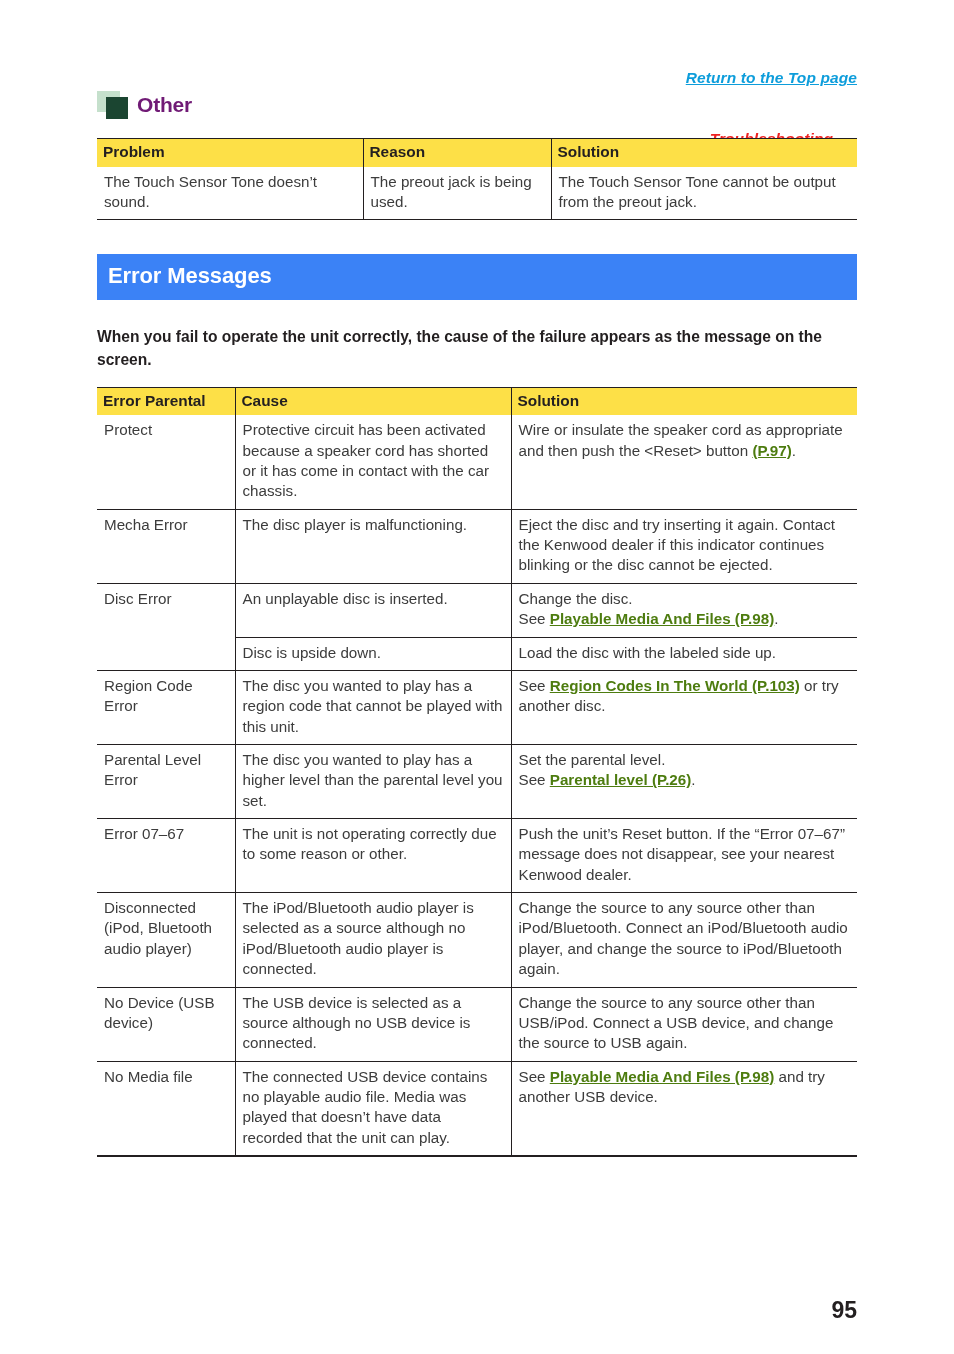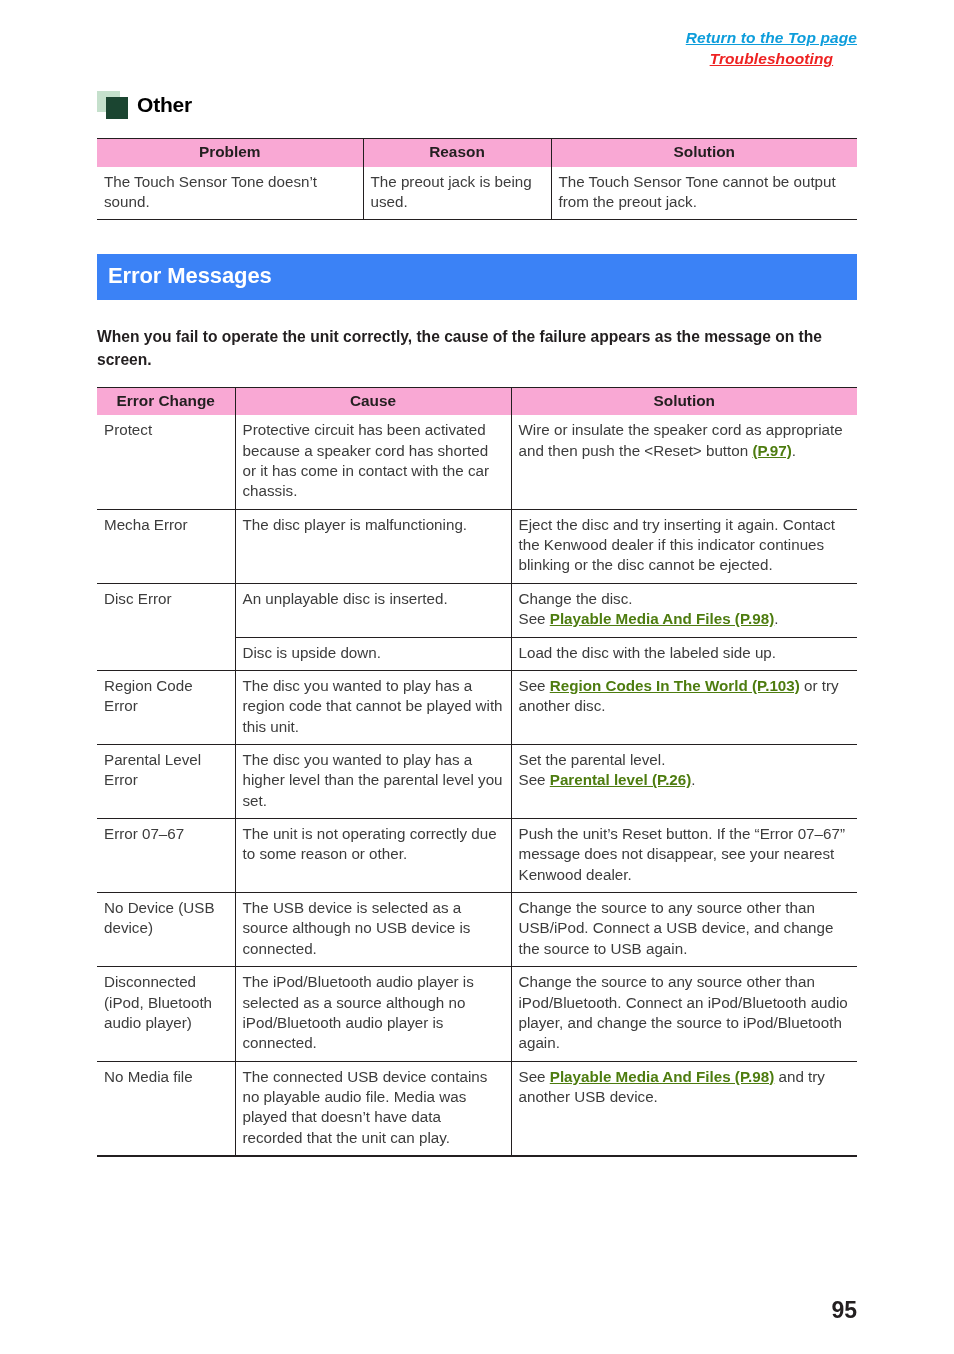--- a/index.html
+++ b/index.html
@@ -30,20 +30,21 @@
     right: 97px;
     text-align: right;
     line-height: 1.35;
   }
   .toplink {
     display: block;
     font-weight: bold;
     font-style: italic;
     font-size: 15.5px;
     letter-spacing: 0.1px;
+    margin-top: 40px;
   }
   .toplink.blue { color: #0d9ddb; }
   .toplink.red  { color: #ee2222; text-align: center; }
 
   
   .content {
     position: absolute;
     left: 97px;
     top: 88px;
     width: 760px;
@@ -70,21 +71,21 @@
   }
   .sect-mark .sq-dark {
     position: absolute;
     left: 9px; top: 6px;
     width: 22px; height: 22px;
     background: #1b4531;
   }
   .sect-title {
     font-size: 21px;
     font-weight: bold;
-    color: #000000;
+    color: #701a75;
     letter-spacing: -0.2px;
     margin-left: 4px;
   }
 
   
   table.doc {
     border-collapse: collapse;
     width: 760px;
     table-layout: fixed;
   }
@@ -96,24 +97,24 @@
     line-height: 1.34;
     color: #3c3c3c;
     border-left: 1.1px solid #231f20;
     box-sizing: border-box;
   }
   table.doc th:first-child,
   table.doc td:first-child {
     border-left: none;
   }
   table.doc thead th {
-    background: #f9a8d4;
+    background: #fde047;
     color: #231f20;
     font-weight: bold;
-    text-align: center;
+    text-align: left;
     padding: 3px 6px 4px 6px;
     font-size: 15.4px;
     border-left-color: #231f20;
   }
   table.doc thead th:first-child { border-left: none; }
 
   
   table.doc tbody tr > td {
     border-top: 1.1px solid #231f20;
   }
@@ -236,21 +237,21 @@
 
     <div class="tbl-wrap">
       <table class="doc t-error">
         <colgroup>
             <col class="c1">
             <col class="c2">
             <col class="c3">
           </colgroup>
         <thead>
           <tr>
-            <th>Error Change</th>
+            <th>Error Parental</th>
             <th>Cause</th>
             <th>Solution</th>
           </tr>
         </thead>
         <tbody id="error-rows">
             <tr>
               <td>Protect</td>
               <td>Protective circuit has been activated because a speaker cord has shorted or it has come in contact with the car chassis.</td>
               <td>Wire or insulate the speaker cord as appropriate and then push the &lt;Reset&gt; button <a class="doclink" href="#">(P.97)</a>.</td>
             </tr>
@@ -278,30 +279,30 @@
               <td>Parental Level Error</td>
               <td>The disc you wanted to play has a higher level than the parental level you set.</td>
               <td>Set the parental level.<br>See <a class="doclink" href="#">Parental level (P.26)</a>.</td>
             </tr>
             <tr>
               <td>Error 07–67</td>
               <td>The unit is not operating correctly due to some reason or other.</td>
               <td>Push the unit’s Reset button. If the “Error 07–67” message does not disappear, see your nearest Kenwood dealer.</td>
             </tr>
             <tr>
+              <td>Disconnected (iPod, Bluetooth audio player)</td>
+              <td>The iPod/Bluetooth audio player is selected as a source although no iPod/Bluetooth audio player is connected.</td>
+              <td>Change the source to any source other than iPod/Bluetooth. Connect an iPod/Bluetooth audio player, and change the source to iPod/Bluetooth again.</td>
+            </tr>
+            <tr>
               <td>No Device (USB device)</td>
               <td>The USB device is selected as a source although no USB device is connected.</td>
               <td>Change the source to any source other than USB/iPod. Connect a USB device, and change the source to USB again.</td>
             </tr>
             <tr>
-              <td>Disconnected (iPod, Bluetooth audio player)</td>
-              <td>The iPod/Bluetooth audio player is selected as a source although no iPod/Bluetooth audio player is connected.</td>
-              <td>Change the source to any source other than iPod/Bluetooth. Connect an iPod/Bluetooth audio player, and change the source to iPod/Bluetooth again.</td>
-            </tr>
-            <tr>
               <td>No Media file</td>
               <td>The connected USB device contains no playable audio file. Media was played that doesn’t have data recorded that the unit can play.</td>
               <td>See <a class="doclink" href="#">Playable Media And Files (P.98)</a> and try another USB device.</td>
             </tr>
           </tbody>
       </table>
     </div>
 
   </div>
 

